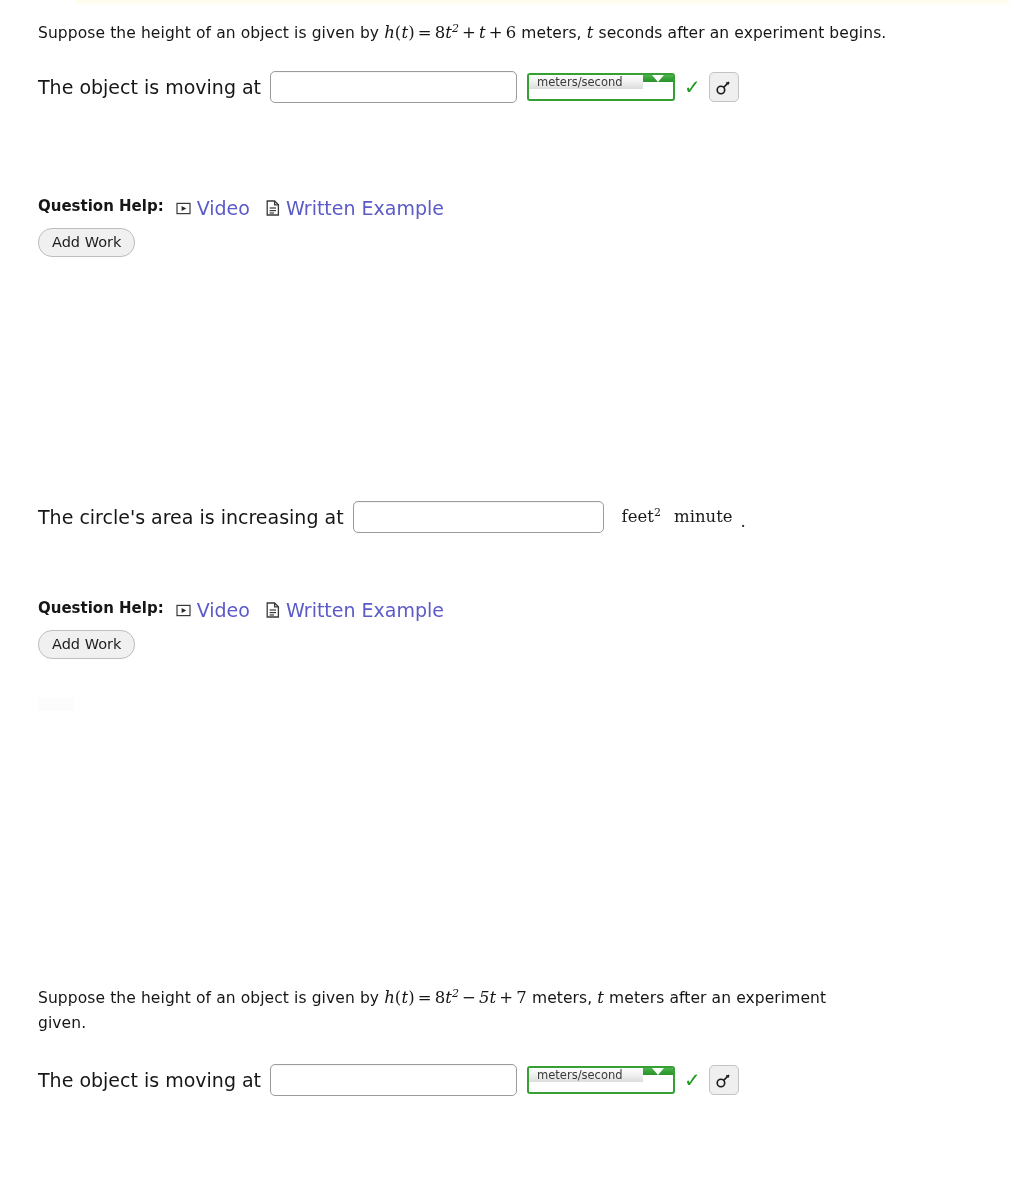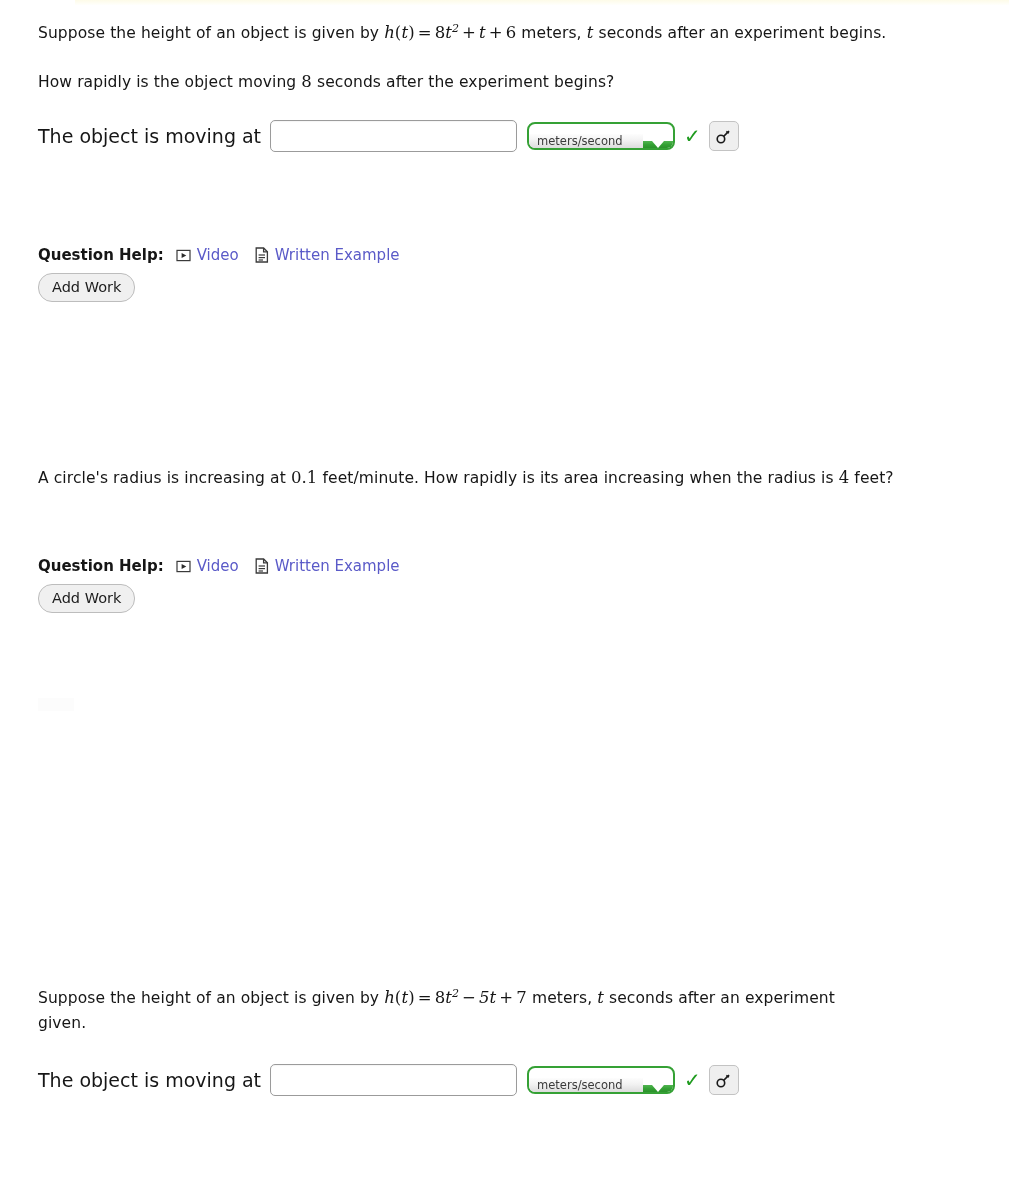--- a/index.html
+++ b/index.html
@@ -90,25 +90,25 @@
   }
 
   
   .sel-wrap {
     position: relative;
     display: inline-block;
     margin-left: 10px;
   }
   .sel {
     display: flex;
-    align-items: flex-end;
+    align-items: flex-start;
     width: 148px;
     height: 28px;
     border: 2px solid #35a135;
-    border-radius: 8px;
+    border-radius: 3px;
     overflow: hidden;
     background: #ffffff;
     box-sizing: border-box;
   }
   .sel-text {
     flex: 1;
     display: flex;
     align-items: center;
     padding-left: 8px;
     font-size: 11.5px;
@@ -199,21 +199,21 @@
   .qhelp-label {
     font-weight: 600;
     color: #161616;
     margin-right: 12px;
   }
   .help-link {
     display: inline-flex;
     align-items: center;
     color: #5a5ac8;
     text-decoration: none;
-    font-size: 15px;
+    font-size: 19px;
     margin-right: 16px;
     cursor: pointer;
   }
   .help-link .ico {
     margin-right: 6px;
     display: inline-flex;
     align-items: center;
   }
   .addwork {
     margin-top: 7px;
@@ -246,25 +246,20 @@
   <div class="prob" style="top:20px;">
 
     <div class="qtext">
       <span>Suppose the height of an object is given by</span>
       <span class="mi">h</span><span class="mathser">(</span><span class="mi">t</span><span class="mathser">)</span><span class="mathser op">=</span><span class="mnum">8</span><span class="mi">t</span><sup class="mexp">2</sup><span class="mathser op">+</span><span class="mi">t</span><span class="mathser op">+</span><span class="mnum">6</span>
       <span>meters,</span>
       <span class="mi">t</span>
       <span>seconds after an experiment begins.</span>
     </div>
 
-    <div class="qtext" style="margin-top:23px;">
-      <span>How rapidly is the object moving</span>
-      <span class="mnum">8</span>
-      <span>seconds after the experiment begins?</span>
-    </div>
 
     <div class="answer-row" style="margin-top:25px;">
       <span class="ans-label">The object is moving at</span>
       <input class="ans-input" type="text" value="" style="">
       <span class="sel-wrap">
         <span class="sel">
           <span class="sel-text">meters/second</span>
           <span class="sel-btn">
               <span class="tri"></span>
             </span>
@@ -305,28 +300,31 @@
       </span>
     </div>
 
     <div style="margin-top:2px;">
       <span class="addwork">Add Work</span>
     </div>
   </div>
 
   <div class="prob" style="top:465px;">
 
-    <div class="qtext">
-      <span>A circle's radius is increasing at</span>
-      <span class="mnum">0.1</span>
-      <span>feet/minute. How rapidly is its area increasing when the radius is</span>
-      <span class="mnum">4</span>
-      <span>feet?</span>
-    </div>
-
+
+    <div class="answer-row" style="margin-top:36px;">
+      <span class="ans-label">The circle's area is increasing at</span>
+      <input class="ans-input wide" type="text" value="" style="">
+      <span class="frac">
+        <span class="num"><span>feet</span><sup>2</sup></span>
+        <span class="bar"></span>
+        <span class="den">minute</span>
+      </span>
+      <span class="period">.</span>
+    </div>
 
     <div class="qhelp" style="margin-top:66px;">
       <span class="qhelp-label">Question Help:</span>
       <span class="help-link">
         <span class="ico">
           <svg width="15" height="13" viewBox="0 0 16 14">
             <rect x="1" y="1.5" width="14" height="11" fill="none" stroke="#3a3a3a" stroke-width="1.3"></rect>
             <polygon points="6,4.4 11,7 6,9.6" fill="#2b2b2b"></polygon>
           </svg>
         </span>
@@ -353,21 +351,21 @@
 
   <div class="ghost"></div>
 
   <div class="prob" style="top:985px; width:830px;">
 
     <div class="qtext">
       <span>Suppose the height of an object is given by</span>
       <span class="mi">h</span><span class="mathser">(</span><span class="mi">t</span><span class="mathser">)</span><span class="mathser op">=</span><span class="mnum">8</span><span class="mi">t</span><sup class="mexp">2</sup><span class="mathser op">−</span><span class="mi">5t</span><span class="mathser op">+</span><span class="mnum">7</span>
       <span>meters,</span>
       <span class="mi">t</span>
-      <span>seconds after an experiment</span>
+      <span>meters after an experiment</span>
       <span>given.</span>
     </div>
 
 
     <div class="answer-row" style="margin-top:28px;">
       <span class="ans-label">The object is moving at</span>
       <input class="ans-input" type="text" value="" style="">
       <span class="sel-wrap">
         <span class="sel">
           <span class="sel-text">meters/second</span>

